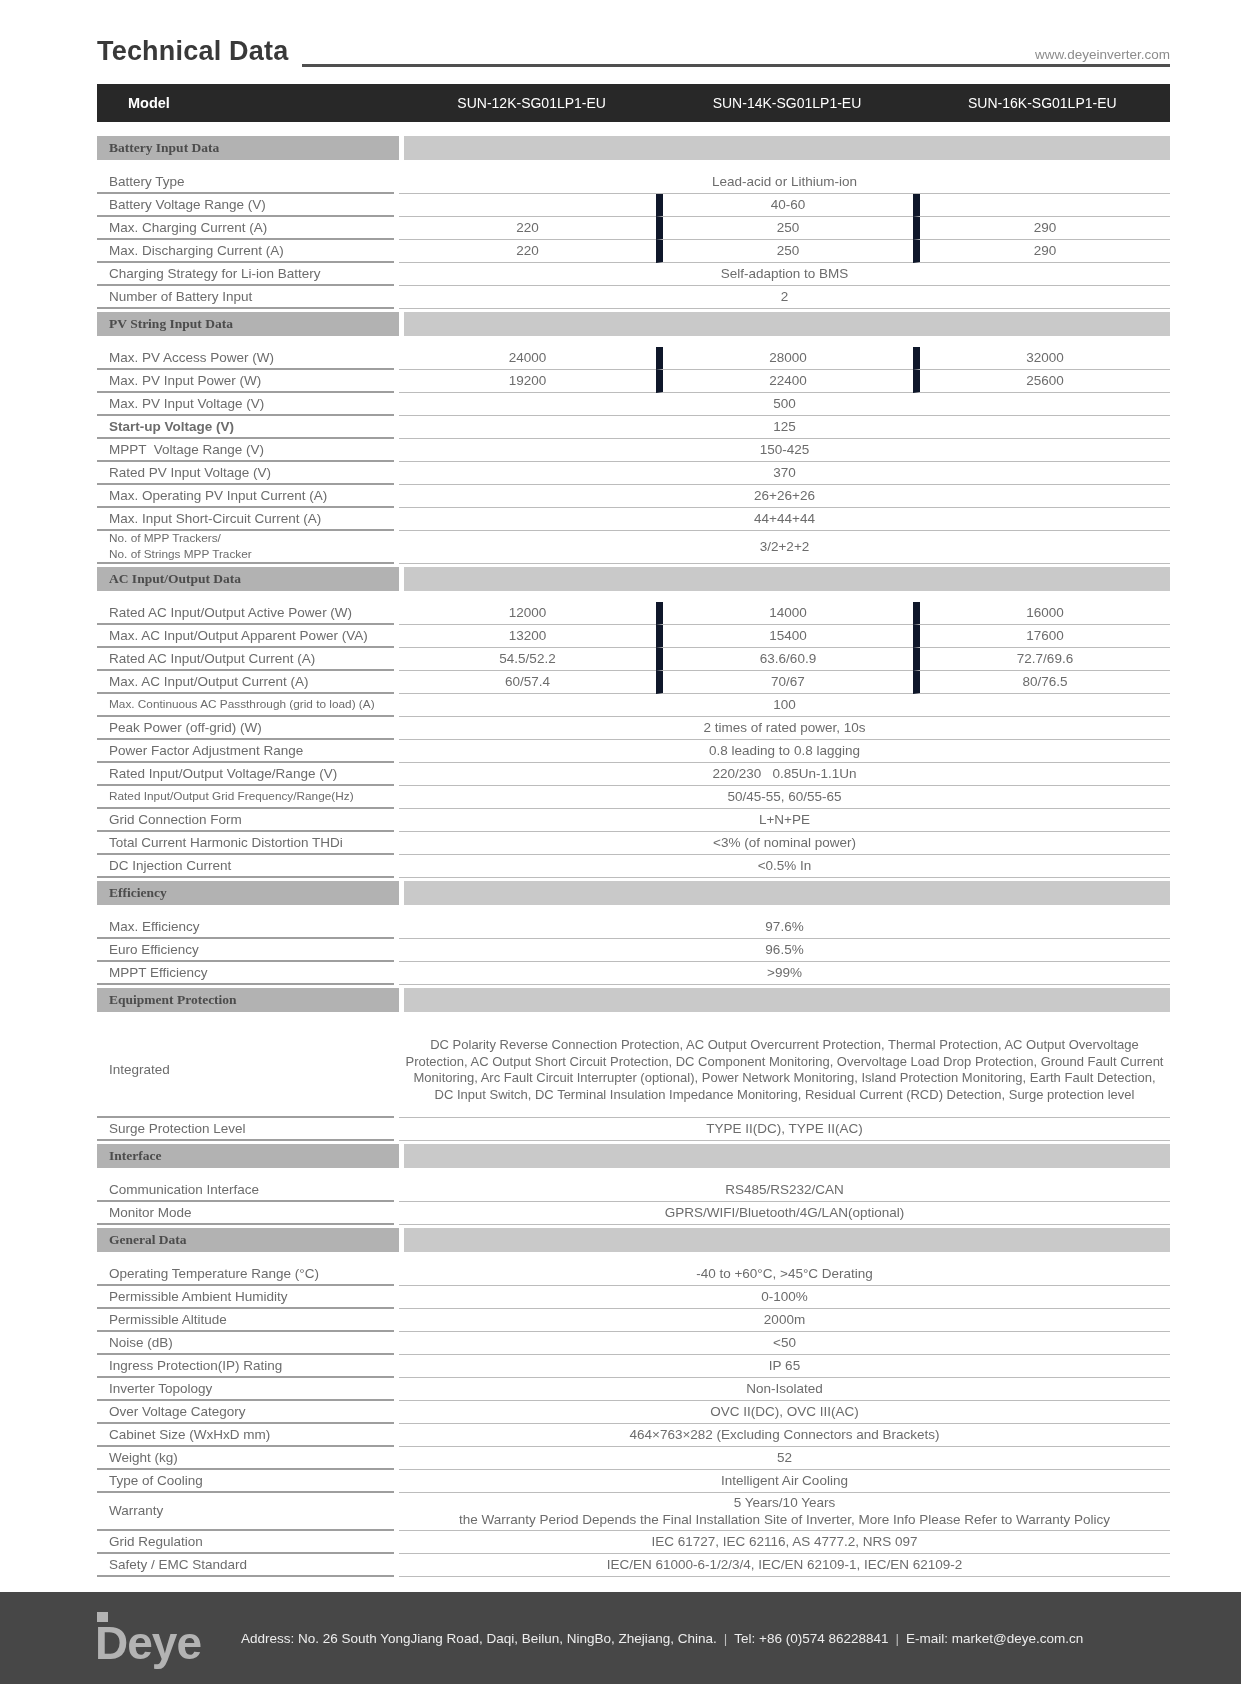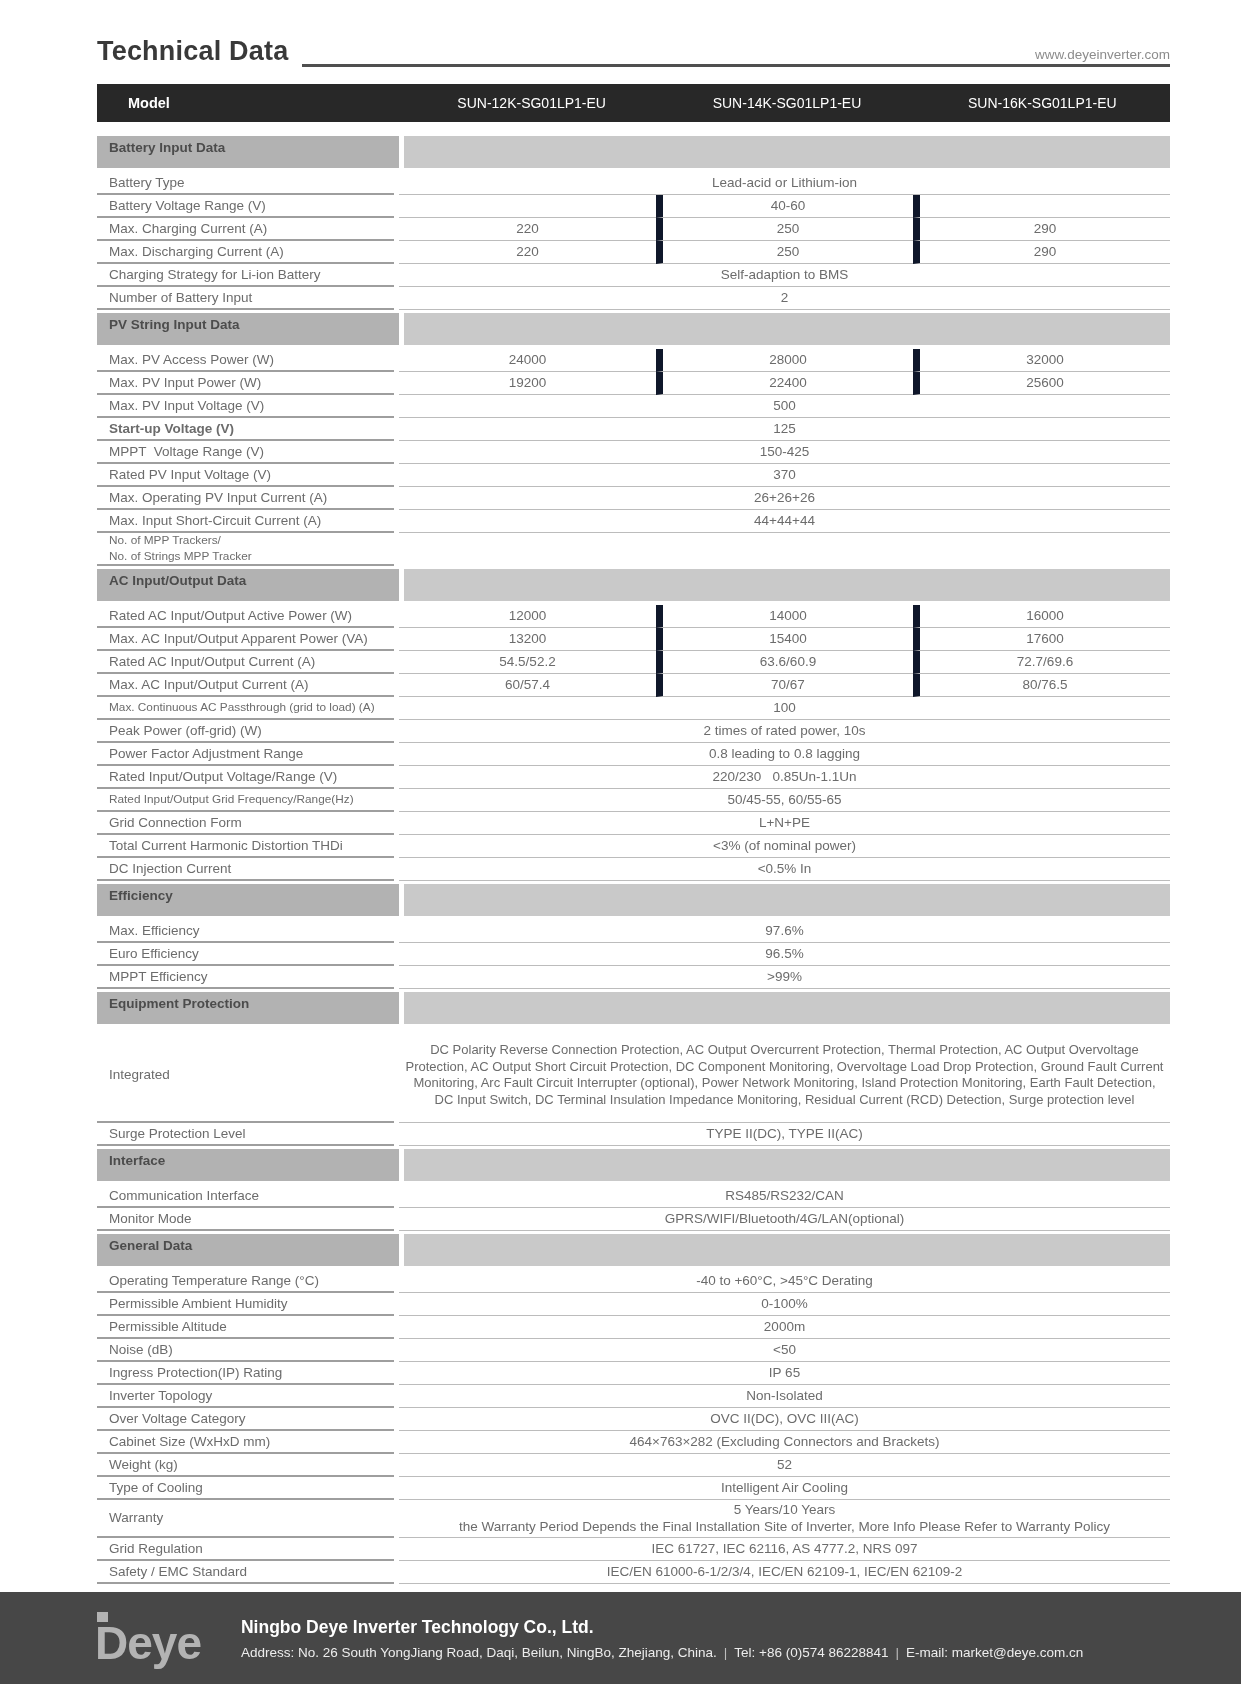--- a/index.html
+++ b/index.html
@@ -14,21 +14,21 @@
   .rule-area{flex:1;margin-left:14px;border-bottom:3px solid #4f4f4f;
     display:flex;justify-content:flex-end;padding-bottom:2px;}
   .site{font-size:13.5px;color:#8c8c8c;}
   
   .model-bar{margin-top:17px;height:38px;background:#282828;color:#fff;
     display:grid;grid-template-columns:307px 1fr 1fr 1fr;align-items:center;}
   .m-label{padding-left:31px;font-weight:bold;font-size:14.5px;}
   .m-col{text-align:center;font-size:14px;}
   
   .spec-table{margin-top:14px;}
-  .sec-row{display:flex;margin-top:3px;margin-bottom:4px;height:32px;}
+  .sec-row{display:flex;margin-top:3px;margin-bottom:11px;height:24px;font-family:Liberation Serif, serif;}
   .sec-label{width:302px;box-sizing:border-box;background:#b2b2b2;color:#4c4c4c;
     font-weight:bold;font-size:13.5px;line-height:24px;padding-left:12px;margin-right:5px;white-space:pre;}
   .sec-fill{flex:1;background:#c9c9c9;}
   .row{display:grid;grid-template-columns:302px 1fr 1fr 1fr;min-height:23px;}
   .row .label{box-sizing:border-box;margin-right:5px;padding-left:12px;
     border-bottom:2px solid #9e9e9e;display:flex;align-items:center;
     font-size:13.5px;color:#6c6c6c;white-space:pre;line-height:15.5px;}
   .row .label.small{font-size:11.8px;}
   .row .label.bold{font-weight:bold;}
   .row .val{border-bottom:1px solid #bcbcbc;display:flex;align-items:center;
@@ -138,20 +138,21 @@
         <div class="label">Max. Operating PV Input Current (A)</div>
         <div class="val span">26+26+26</div>
       </div>
       <div class="row">
         <div class="label">Max. Input Short-Circuit Current (A)</div>
         <div class="val span">44+44+44</div>
       </div>
       <div class="row">
         <div class="label small">No. of MPP Trackers/
 No. of Strings MPP Tracker</div>
+        <div class="val span">3/2+2+2</div>
       </div>
       <div class="sec-row">
         <div class="sec-label">AC Input/Output Data</div>
         <div class="sec-fill"></div>
       </div>
       <div class="row">
         <div class="label">Rated AC Input/Output Active Power (W)</div>
         <div class="val c1">12000</div>
         <div class="val c2">14000</div>
         <div class="val c3">16000</div>
@@ -306,18 +307,17 @@
     </div>
 
 </div>
 
 <footer class="page-footer">
   <div class="logo">
     <span class="logo-dot"></span>
     <span>Deye</span>
   </div>
   <div class="footer-text">
-    <div class="company">Ningbo Deye Inverter Technology Co., Ltd.</div>
     <div class="addr">
       <span>Address: No. 26 South YongJiang Road, Daqi, Beilun, NingBo, Zhejiang, China.</span><span class="sep">|</span><span>Tel: +86 (0)574 86228841</span><span class="sep">|</span><span>E-mail: market@deye.com.cn</span>
     </div>
   </div>
 </footer>
 
 </body></html>

